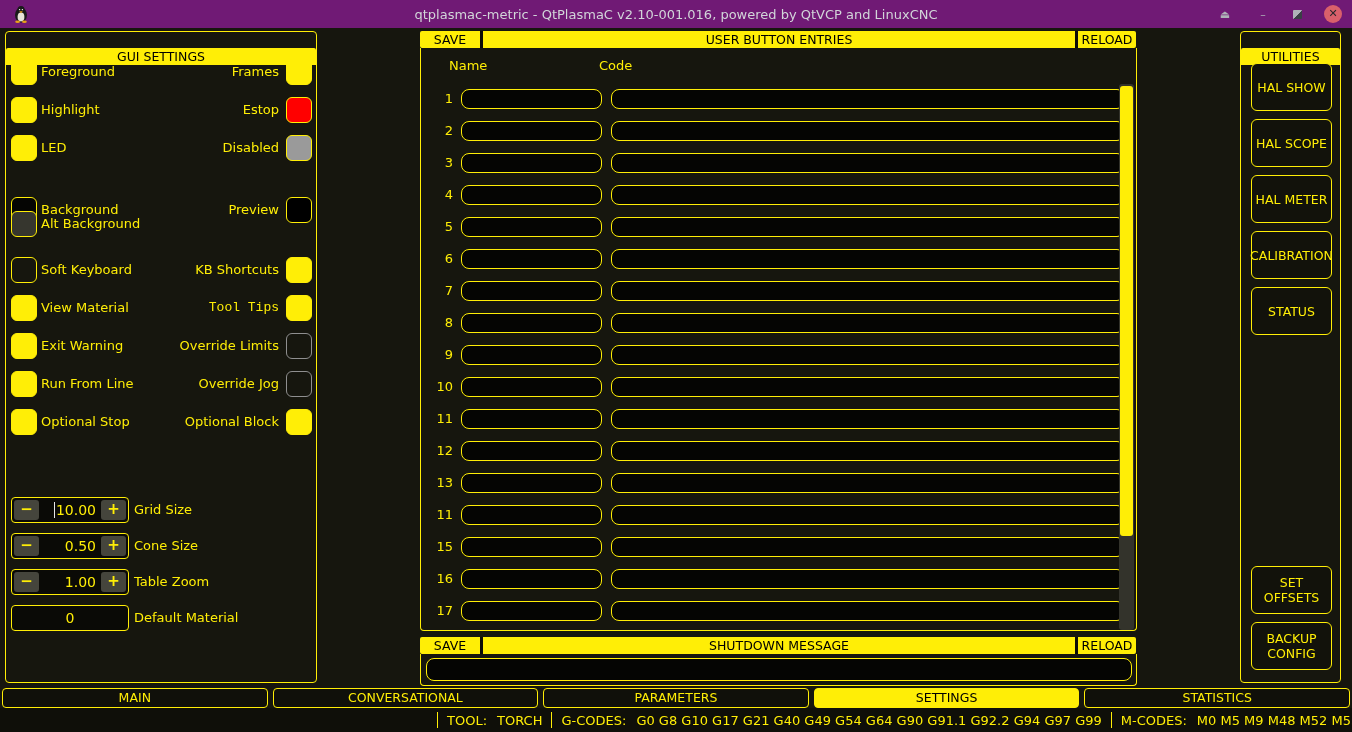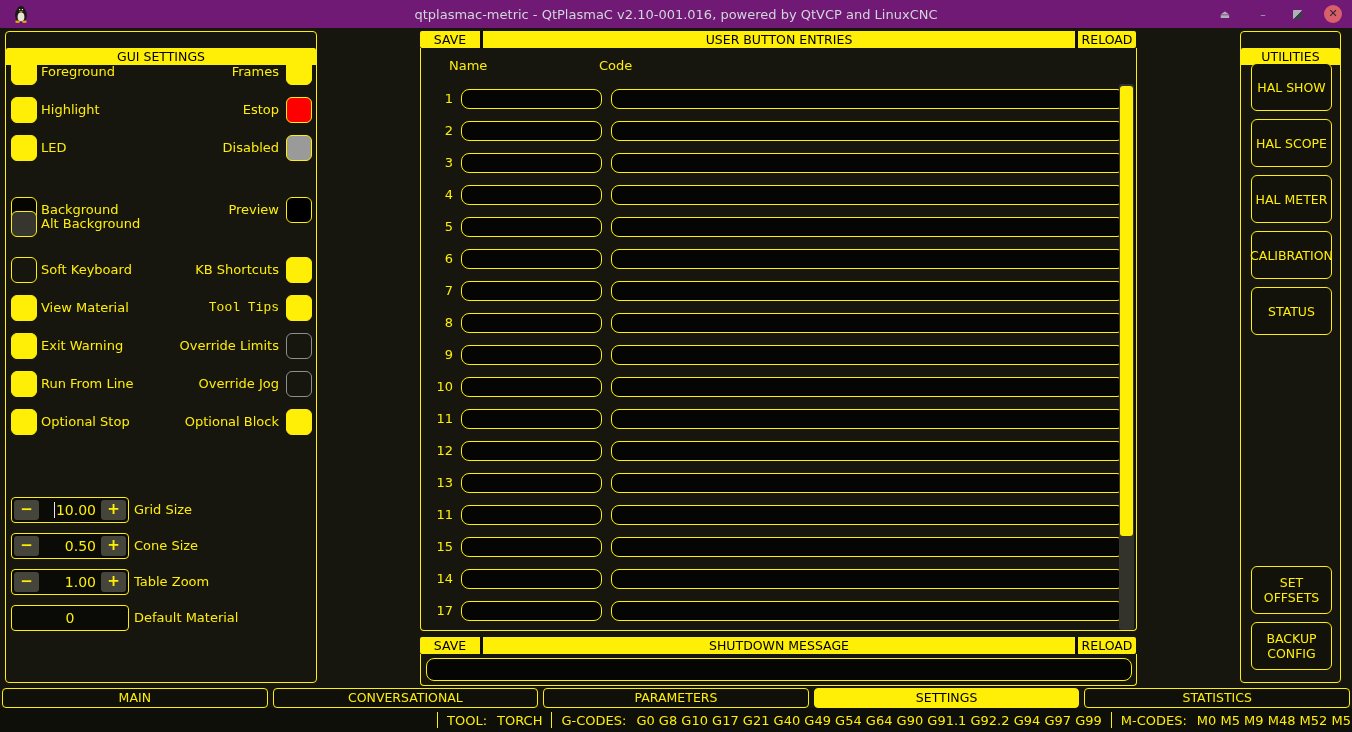--- a/index.html
+++ b/index.html
@@ -308,21 +308,21 @@
         <input class="ub-input ub-code" value="" style="">
       </div>
 
       <div class="ub-row" style="left: 12px; top: 489px; width: 695px;">
         <div class="ub-num">15</div>
         <input class="ub-input ub-name" value="" style="">
         <input class="ub-input ub-code" value="" style="">
       </div>
 
       <div class="ub-row" style="left: 12px; top: 521px; width: 695px;">
-        <div class="ub-num">14</div>
+        <div class="ub-num">16</div>
         <input class="ub-input ub-name" value="" style="">
         <input class="ub-input ub-code" value="" style="">
       </div>
 
       <div class="ub-row" style="left: 12px; top: 553px; width: 695px;">
         <div class="ub-num">17</div>
         <input class="ub-input ub-name" value="" style="">
         <input class="ub-input ub-code" value="" style="">
       </div>
 

